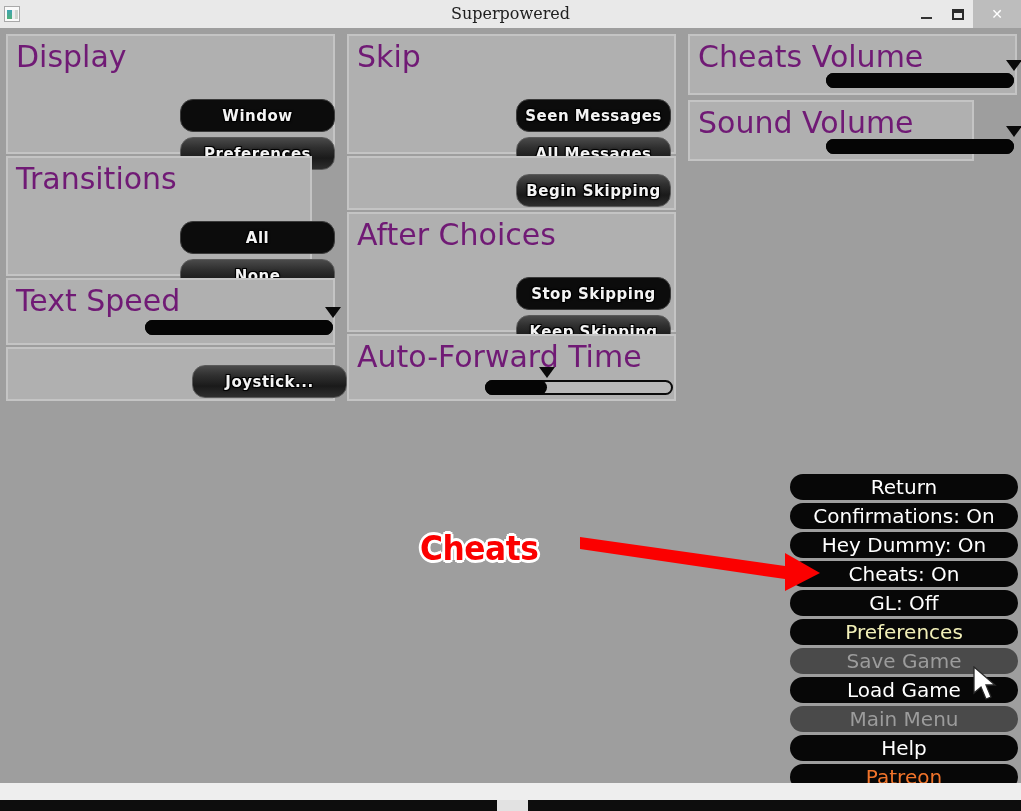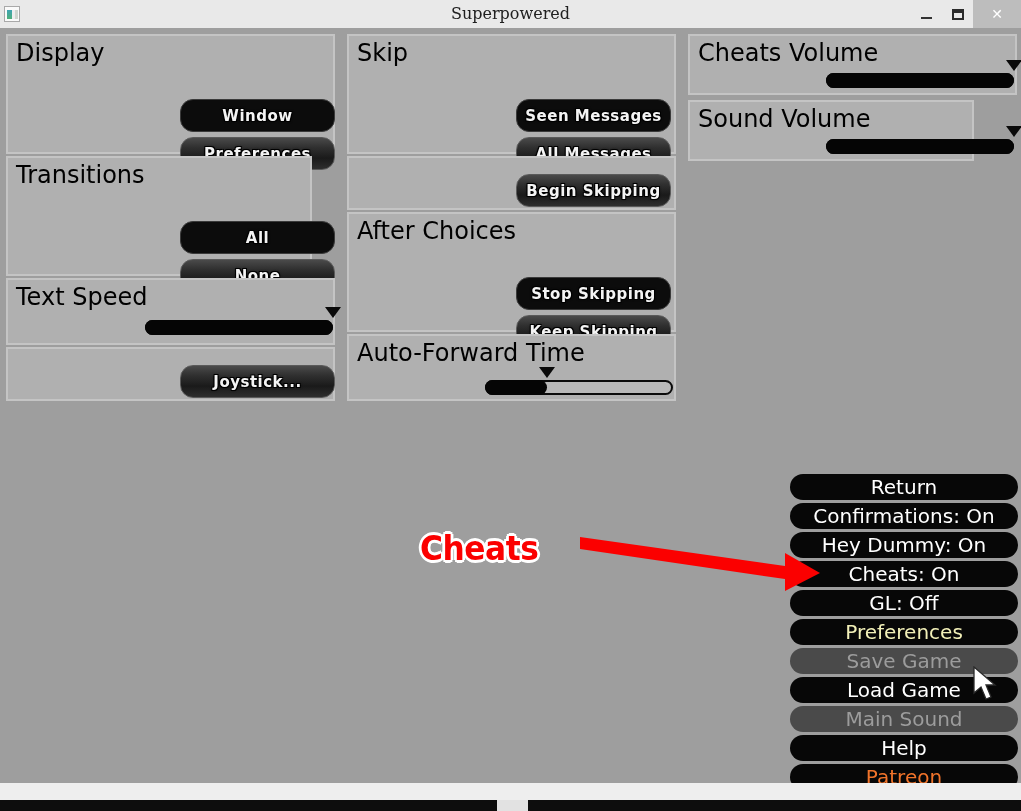--- a/index.html
+++ b/index.html
@@ -100,22 +100,22 @@
 
   
   .panel {
     position: absolute;
     background: #b0b0b0;
     border: 2px solid #c4c4c4;
   }
   .panel-title {
     position: absolute;
     left: 8px; top: 3px;
-    font-size: 24px;
-    color: #000000;
+    font-size: 30px;
+    color: #701a75;
     white-space: nowrap;
     letter-spacing: 0px;
     text-align: center;
   }
 
   
   .cbtn {
     position: absolute;
     height: 33px;
     border-radius: 13px;
@@ -297,21 +297,21 @@
     <div class="panel" style="left:6px; top:250px; width:329px; height:67px;">
       <div class="panel-title">Text Speed</div>
       <div class="slider" style="left:137px; top:40px; width:188px;">
         <div class="track"></div>
         <div class="fill" style="width:100%;"></div>
         <div class="thumb" style="left:100%;"></div>
       </div>
     </div>
 
     <div class="panel" style="left:6px; top:319px; width:329px; height:54px;">
-      <div class="cbtn unsel" style="left:172px; top:16px; width:155px;">Joystick...</div>
+      <div class="cbtn unsel" style="left:184px; top:16px; width:155px;">Joystick...</div>
     </div>
 
     <div class="panel" style="left:347px; top:6px; width:329px; height:120px;padding-left:44px;">
       <div class="panel-title">Skip</div>
       <div class="cbtn sel" style="left:167px; top:63px; width:155px;">Seen Messages</div>
       <div class="cbtn unsel" style="left:167px; top:101px; width:155px;">All Messages</div>
     </div>
 
     <div class="panel" style="left:347px; top:128px; width:329px; height:54px;">
       <div class="cbtn unsel" style="left:167px; top:16px; width:155px;">Begin Skipping</div>
@@ -352,21 +352,21 @@
 
     <div class="navmenu">
       <button class="navbtn">Return</button>
       <button class="navbtn">Confirmations: On</button>
       <button class="navbtn">Hey Dummy: On</button>
       <button class="navbtn">Cheats: On</button>
       <button class="navbtn">GL: Off</button>
       <button class="navbtn hl">Preferences</button>
       <button class="navbtn insensitive">Save Game</button>
       <button class="navbtn">Load Game</button>
-      <button class="navbtn insensitive">Main Sound</button>
+      <button class="navbtn insensitive">Main Menu</button>
       <button class="navbtn">Help</button>
       <button class="navbtn patreon">Patreon</button>
       <button class="navbtn">Quit</button>
     </div>
 
     <div class="anno-label">Cheats</div>
 
     <svg class="anno-arrow" viewBox="0 0 240 60">
       <polygon points="0,4 205,33 205,20 240,40 205,58 205,46 0,16" fill="#fb0000"></polygon>
     </svg>

